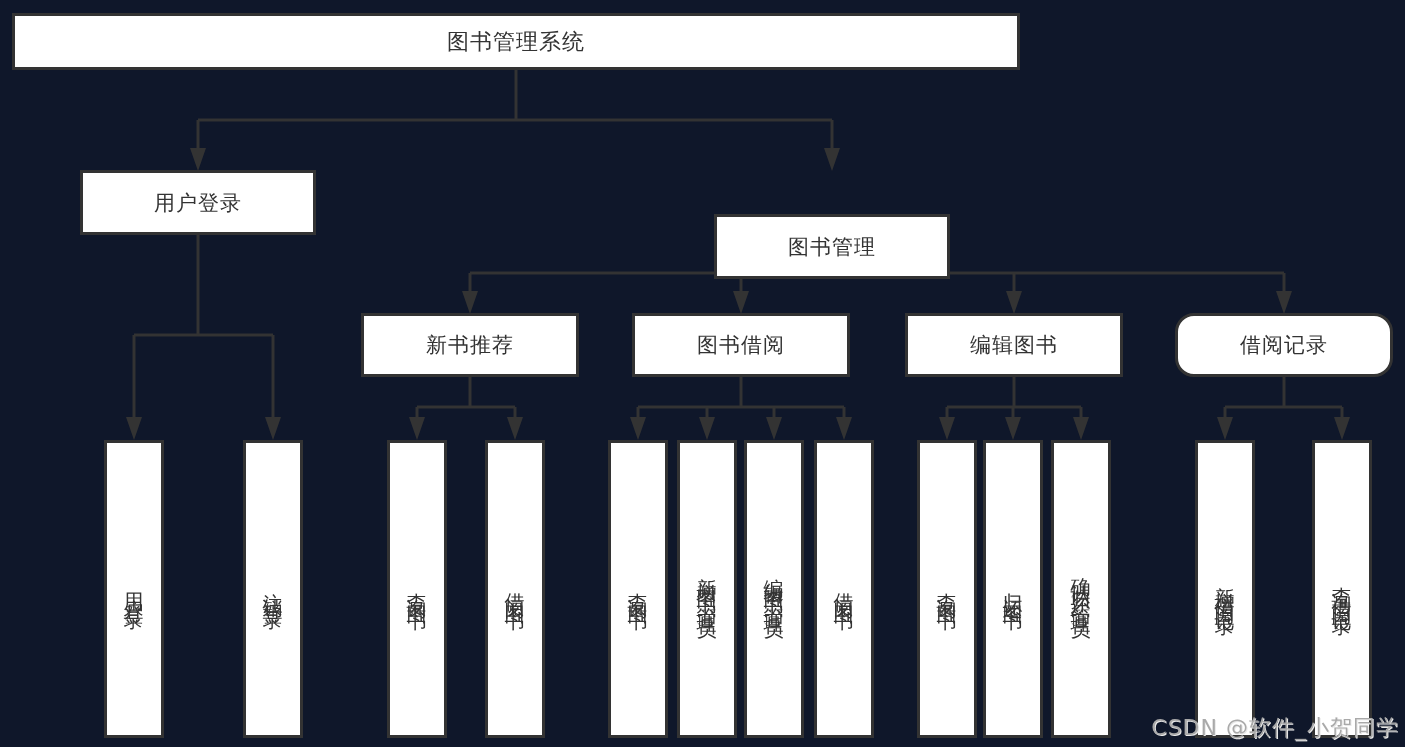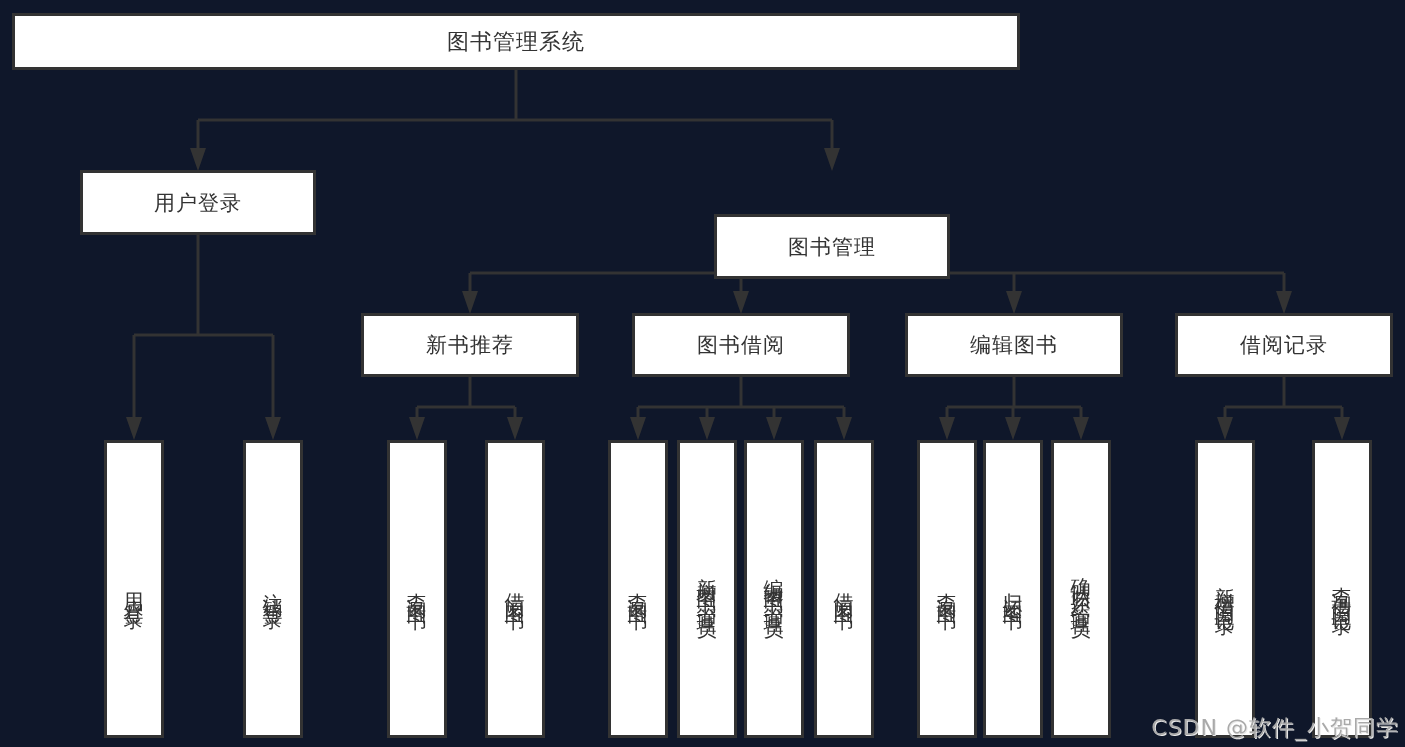--- a/index.html
+++ b/index.html
@@ -130,21 +130,21 @@
   </svg>
 
   <div class="node root-node" style="left:12px; top:13px; width:1008px; height:57px;">图书管理系统</div>
 
   <div class="node branch-node" style="left:80px; top:170px; width:236px; height:65px;">用户登录</div>
   <div class="node branch-node" style="left:714px; top:170px; width:236px; height:65px;margin-top:44px;">图书管理</div>
 
   <div class="node branch-node" style="left:361px; top:313px; width:218px; height:64px;">新书推荐</div>
   <div class="node branch-node" style="left:632px; top:313px; width:218px; height:64px;">图书借阅</div>
   <div class="node branch-node" style="left:905px; top:313px; width:218px; height:64px;">编辑图书</div>
-  <div class="node branch-node" style="left:1175px; top:313px; width:218px; height:64px;">借阅记录</div>
+  <div class="node branch-node" style="left:1175px; top:313px; width:218px; height:64px;border-radius:19px;">借阅记录</div>
 
   <div class="node leaf-node" style="left:104px; top:440px; width:60px; height:298px;">用户登录</div>
   <div class="node leaf-node" style="left:243px; top:440px; width:60px; height:298px;">注销登录</div>
 
   <div class="node leaf-node" style="left:387px; top:440px; width:60px; height:298px;">查询图书</div>
   <div class="node leaf-node" style="left:485px; top:440px; width:60px; height:298px;">借阅图书</div>
 
   <div class="node leaf-node" style="left:608px; top:440px; width:60px; height:298px;">查询图书</div>
   <div class="node leaf-node" style="left:677px; top:440px; width:60px; height:298px;">新增图书（管理员）</div>
   <div class="node leaf-node" style="left:744px; top:440px; width:60px; height:298px;">编辑图书（管理员）</div>

